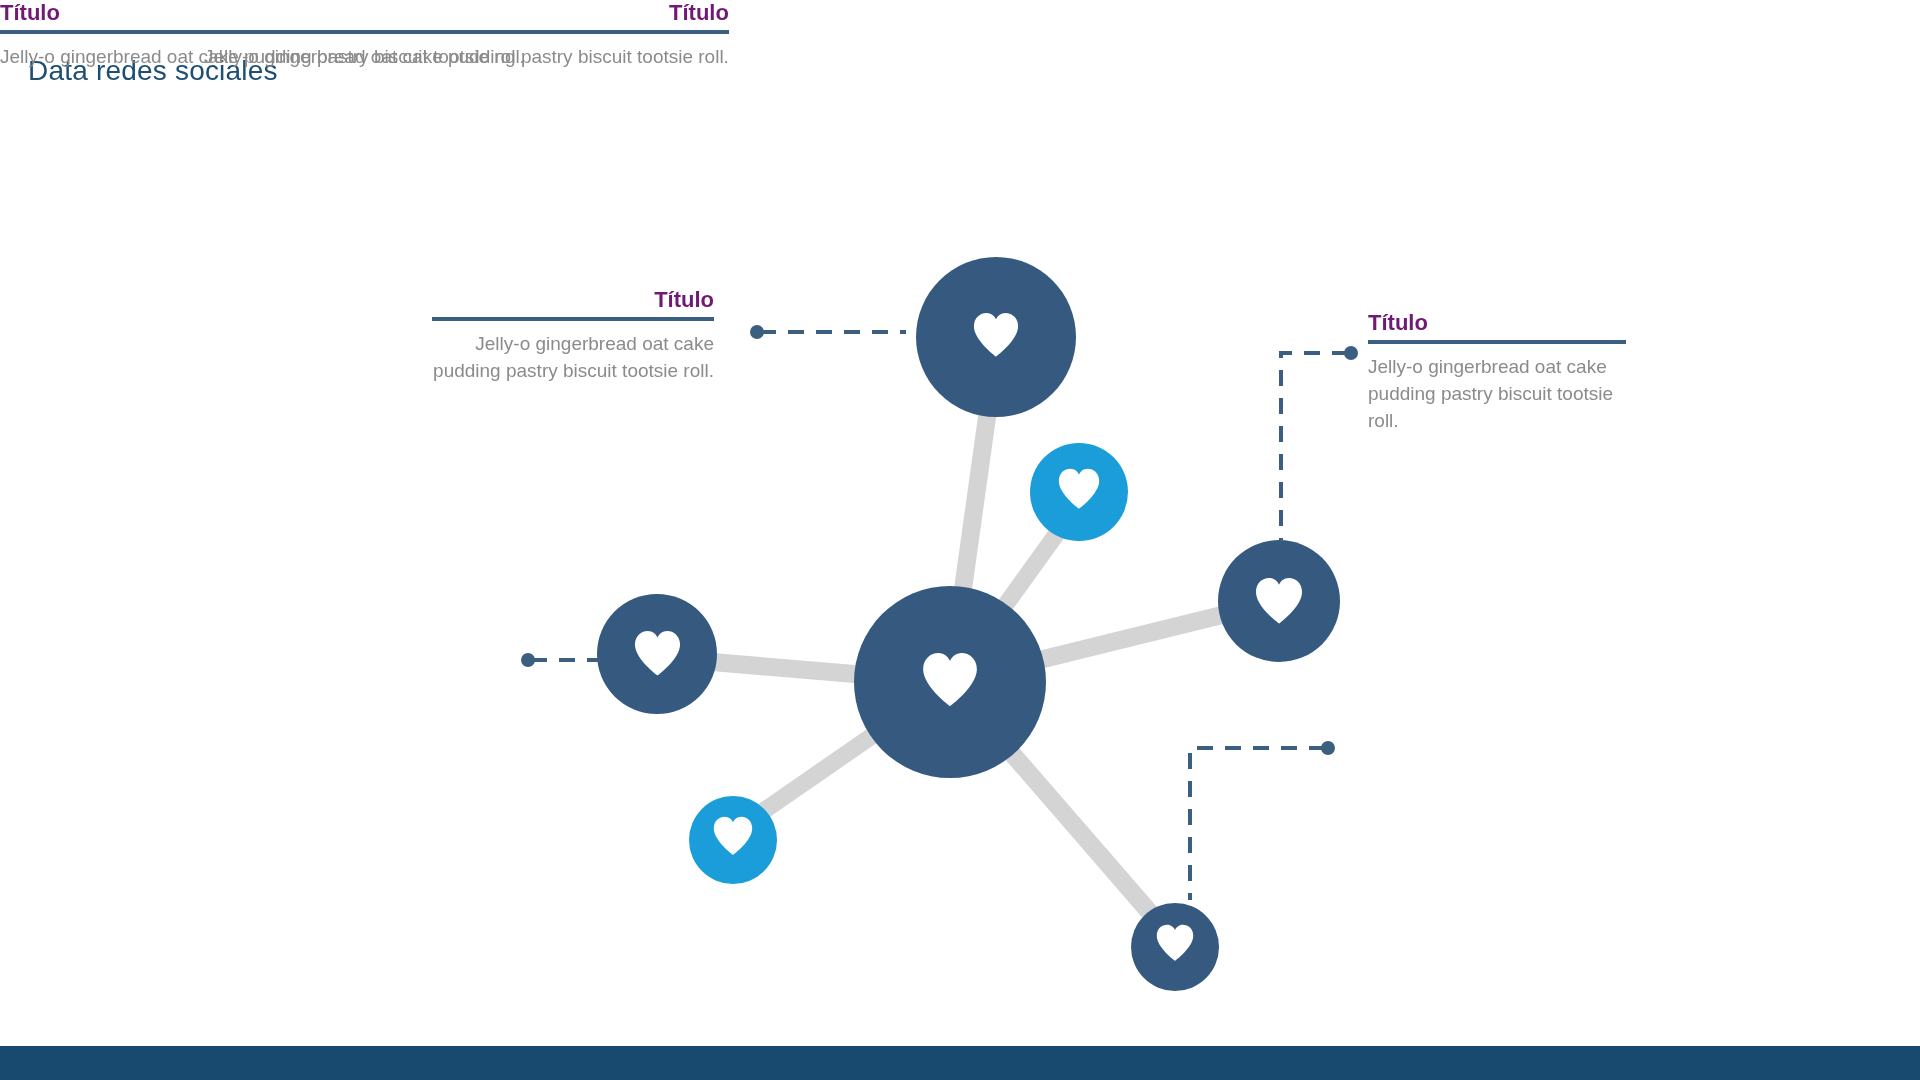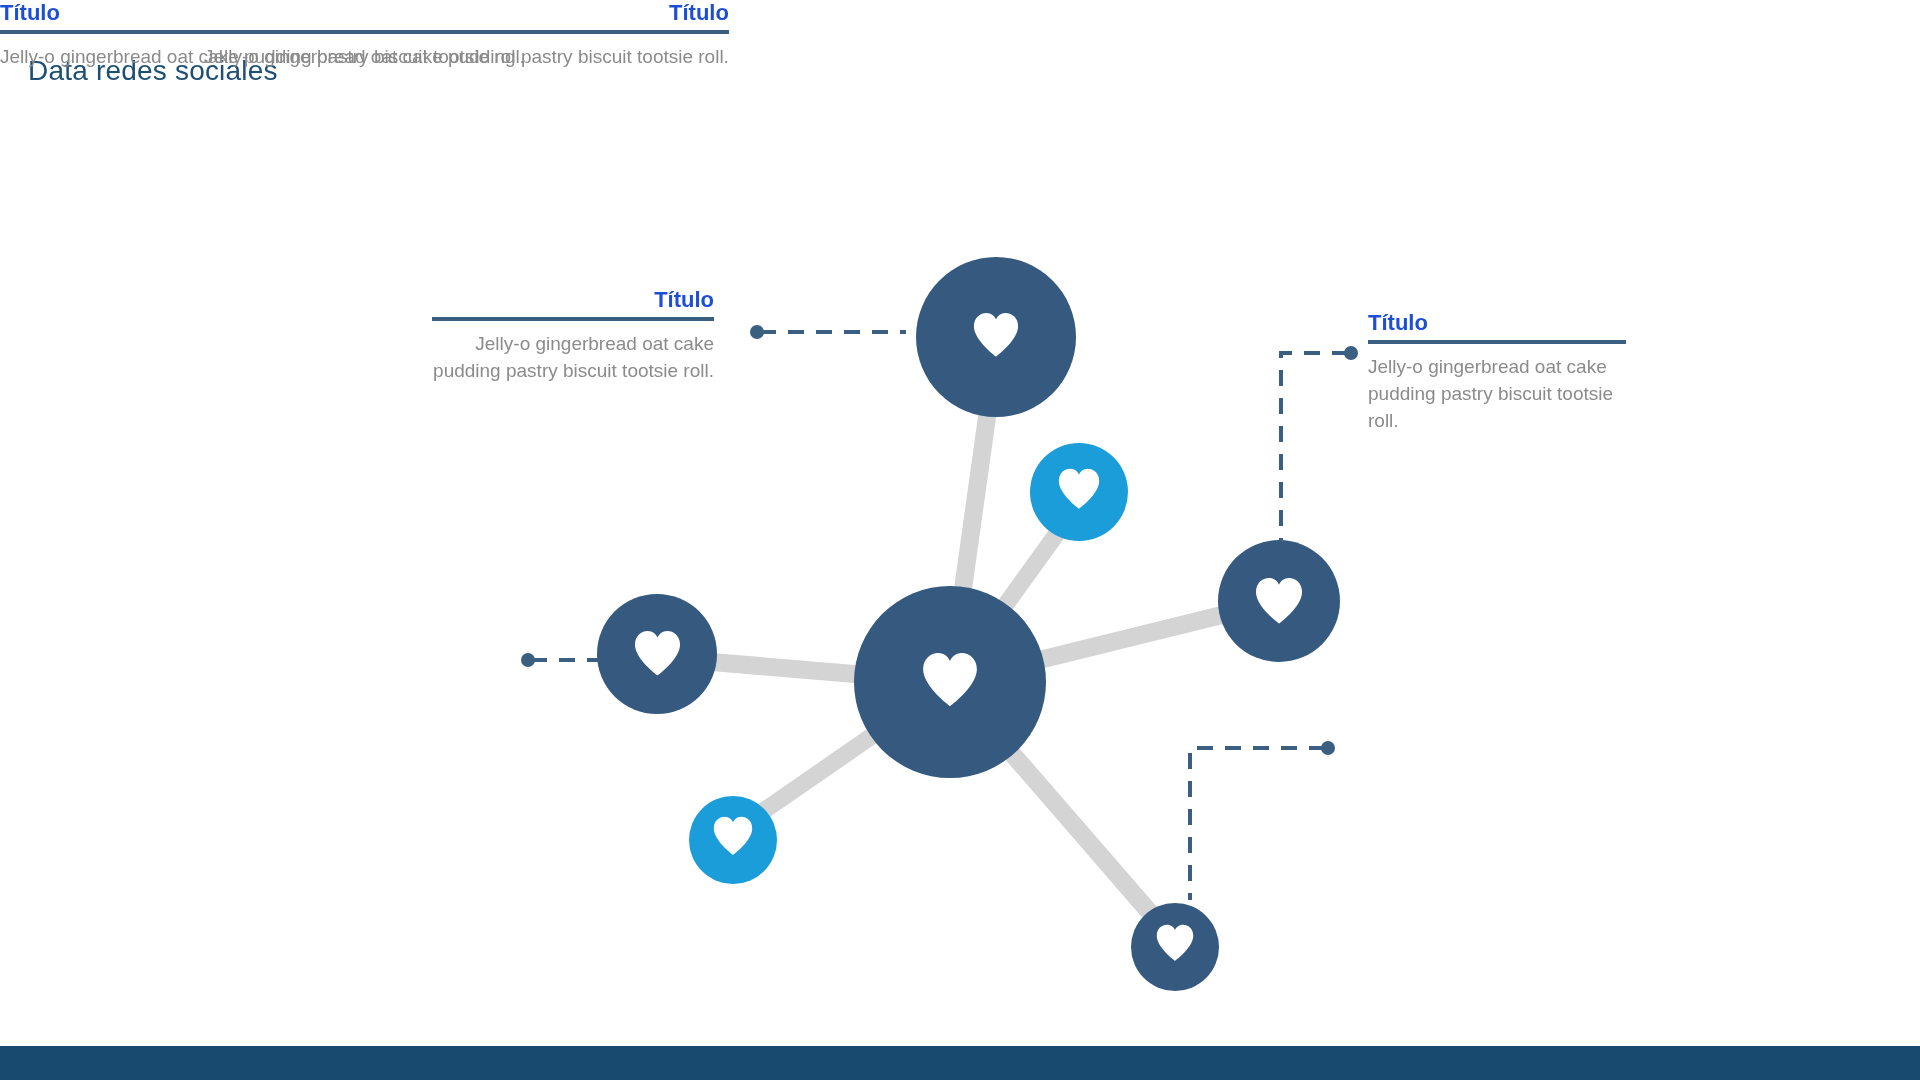--- a/index.html
+++ b/index.html
@@ -49,21 +49,21 @@
     height: 1080px;
   }
 
   
   .callout {
     position: absolute;
   }
   .callout .callout-title {
     font-size: 22px;
     font-weight: bold;
-    color: #1d4ed8;
+    color: #701a75;
     line-height: 1.15;
     margin-bottom: 5px;
     font-family: "Liberation Sans", sans-serif;
   }
   .callout .callout-rule {
     height: 4px;
     background: #3b5f80;
     width: 100%;
   }
   .callout .callout-body {

